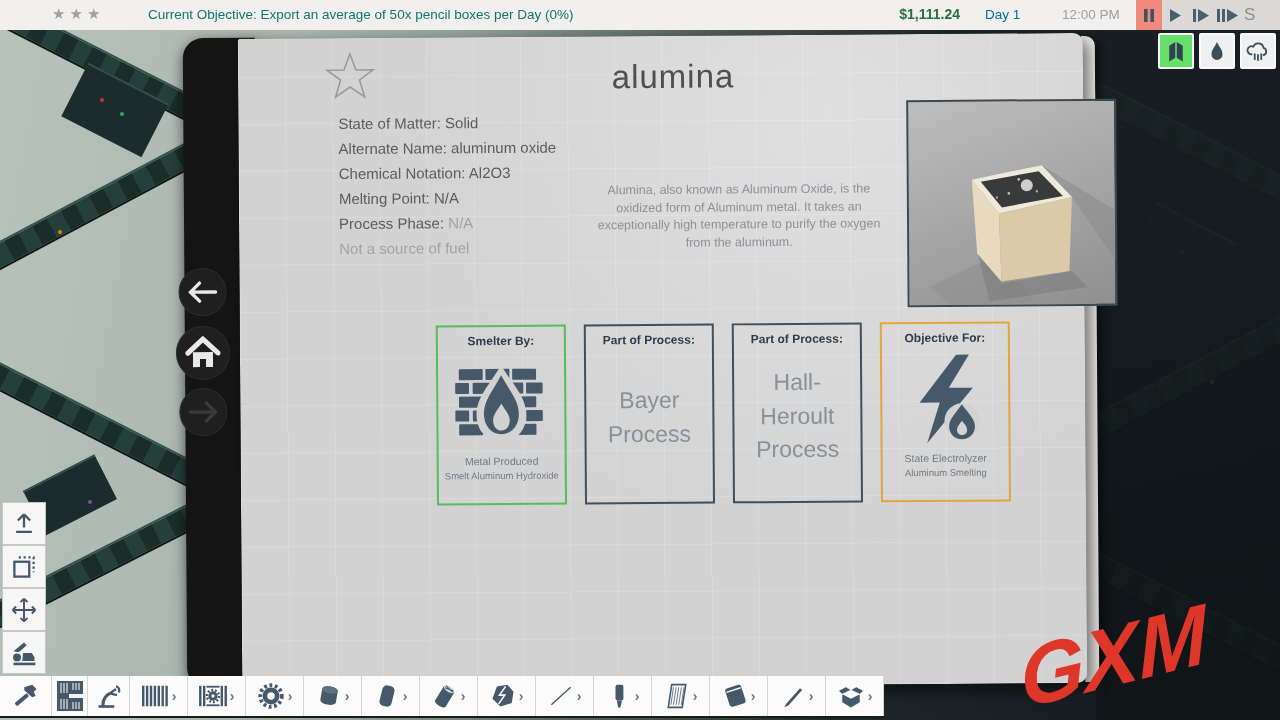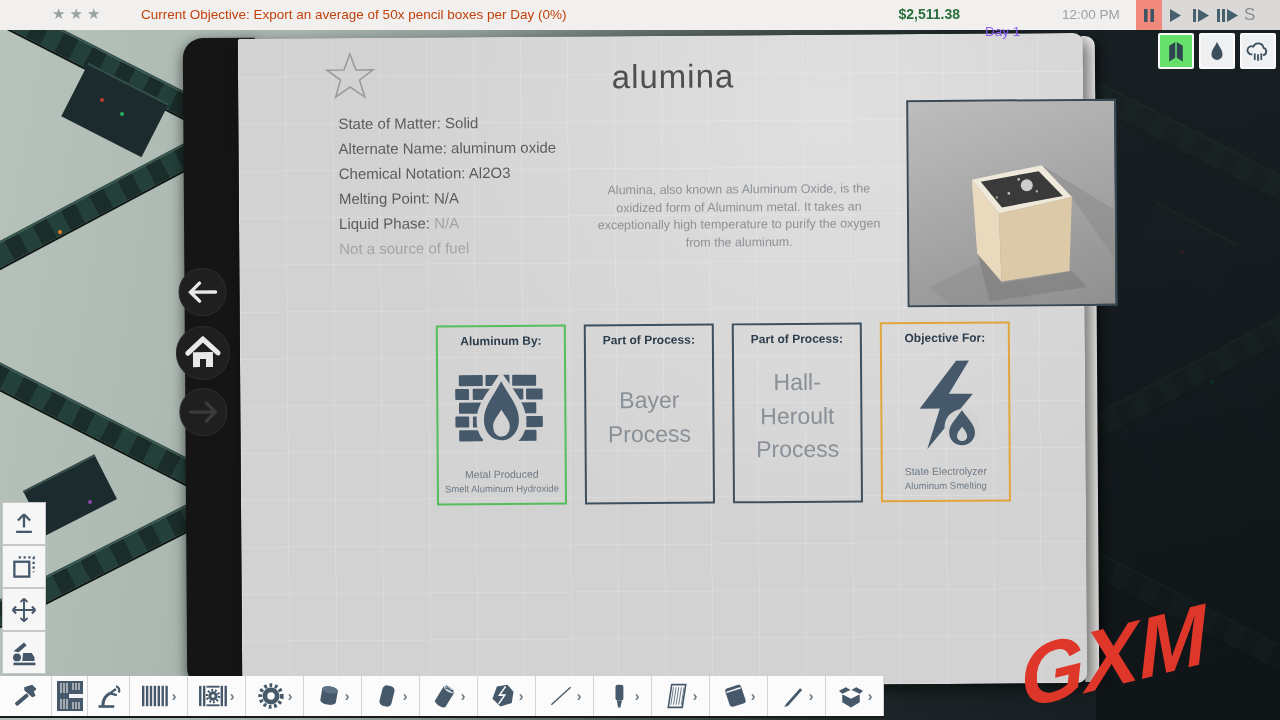--- a/index.html
+++ b/index.html
@@ -11,23 +11,23 @@
     linear-gradient(100deg,#b7c3bb 0%,#aab7b0 22%,#93a29c 34%,#4e5c59 52%,#1d2629 68%,#14191d 100%); }
   .belt { position:absolute; background:repeating-linear-gradient(90deg,#24403a 0 16px,#1b2d2a 16px 32px);
           border-top:2px solid #33524a; border-bottom:2px solid #0d1513; height:26px; }
   .machine { position:absolute; background:#1c2b2e; border-top:2px solid #35514a; }
   .dot { position:absolute; width:4px; height:4px; border-radius:50%; }
   .shadowcol { position:absolute; background:linear-gradient(180deg,#181f22,#0e1316); }
 
   
   #topbar { position:absolute; left:0; top:0; width:1280px; height:30px; background:#f2f0ee; z-index:30; }
   #stars { position:absolute; left:52px; top:5px; color:#9aa3a3; font-size:15px; letter-spacing:4px; }
-  #objective { position:absolute; left:141px; top:7px; font-size:13.5px; color:#c2410c; }
+  #objective { position:absolute; left:148px; top:7px; font-size:13.5px; color:#0f766e; }
   #money { position:absolute; left:870px; top:6px; width:90px; text-align:right; font-size:14px; font-weight:bold; color:#27703b; }
-  #daydisp { position:absolute; left:985px; top:24px; font-size:13.5px; color:#8b5cf6; }
+  #daydisp { position:absolute; left:985px; top:7px; font-size:13.5px; color:#0369a1; }
   #timedisp { position:absolute; left:1062px; top:7px; font-size:13.5px; color:#9aa0a5; }
   #playback { position:absolute; left:1136px; top:0; width:144px; height:30px; background:#dbd9d7; display:flex; align-items:center; }
   .pb-btn { width:26px; height:30px; display:flex; align-items:center; justify-content:center; background:transparent; border:none; cursor:pointer; }
   .pb-btn.active { background:#f18a7d; }
   .s-letter { font-size:17px; color:#8a8f94; margin-left:4px; }
 
   
   .vtoggle { position:absolute; width:36px; height:36px; border:2px solid #fafafa; border-radius:2px;
              background:#eef0f1; display:flex; align-items:center; justify-content:center; z-index:25; cursor:pointer; }
   #vt-book { left:1158px; top:33px; background:#66e06a; }
@@ -77,21 +77,21 @@
   #prodimg { position:absolute; left:668px; top:66px; width:210px; height:207px; border:2px solid #3a4a54;
              background:linear-gradient(160deg,#bdbdbd,#a9a9a9 45%,#8f8f8f); overflow:hidden; }
 
   .pbox { position:absolute; top:288px; width:130px; height:180px; border:2px solid #3d505f; background:rgba(255,255,255,0.03);
           display:flex; flex-direction:column; align-items:center; cursor:pointer; }
   .pbox-h { font-size:12px; font-weight:bold; color:#2d3d4c; margin-top:7px; }
   .pbox-big { flex:1; display:flex; align-items:center; justify-content:center; text-align:center;
               font-size:23px; color:#8a9097; line-height:1.45; padding:0 6px 14px 6px; }
   .pbox-iconwrap { flex:1; display:flex; align-items:center; justify-content:center; }
   .pbox-l1 { font-size:10.5px; color:#6e7983; margin-bottom:3px; }
-  .pbox-l2 { font-size:9.5px; color:#6e7983; margin-bottom:9px; white-space:nowrap; }
+  .pbox-l2 { font-size:9.5px; color:#6e7983; margin-bottom:22px; white-space:nowrap; }
   #box-produced { left:196px; border-color:#55bd5b; }
   #box-proc1 { left:344px; }
   #box-proc2 { left:492px; }
   #box-ingredient { left:640px; border-color:#e2a53e; }
 
   
   #watermark { position:absolute; left:1018px; top:608px; z-index:40; font-size:84px; font-weight:bold; font-style:italic;
                color:#df362a; transform:rotate(-14deg) skewX(-10deg); letter-spacing:0px; pointer-events:none; }
 </style>
 </head>
@@ -113,21 +113,21 @@
   <div class="dot" style="left:58px; top:230px; background:#e67e22;"></div>
   <div class="dot" style="left:88px; top:500px; background:#8e44ad;"></div>
   <div class="dot" style="left:1180px; top:250px; background:#c0392b;"></div>
   <div class="dot" style="left:1210px; top:380px; background:#27ae60;"></div>
   <div class="shadowcol" style="left:1096px; top:30px; width:184px; height:690px; opacity:.85;"></div>
 </div>
 
 <div id="topbar">
   <div id="stars"><span>★</span><span>★</span><span>★</span></div>
   <div id="objective">Current Objective: Export an average of 50x pencil boxes per Day (0%)</div>
-  <div id="money">$2,511.38</div>
+  <div id="money">$1,111.24</div>
   <div id="daydisp">Day 1</div>
   <div id="timedisp">12:00 PM</div>
   <div id="playback">
     <button class="pb-btn active">
       <svg width="12" height="13" viewBox="0 0 12 13">
           <rect x="1" y="0" width="3.6" height="13" fill="#3f5563"></rect>
           <rect x="7.4" y="0" width="3.6" height="13" fill="#3f5563"></rect>
         </svg>
     </button>
     <button class="pb-btn">
@@ -207,21 +207,21 @@
       <path d="M26 4 L32 20 L49 20 L35.5 30 L40.5 47 L26 37 L11.5 47 L16.5 30 L3 20 L20 20 Z" fill="none" stroke="#9a9a9a" stroke-width="1.6"></path>
     </svg>
 
     <div id="title">alumina</div>
 
     <div id="props">
       <div>State of Matter: Solid</div>
       <div>Alternate Name: aluminum oxide</div>
       <div>Chemical Notation: Al2O3</div>
       <div>Melting Point: N/A</div>
-      <div><span>Liquid Phase: </span><span class="muted">N/A</span></div>
+      <div><span>Process Phase: </span><span class="muted">N/A</span></div>
       <div class="muted">Not a source of fuel</div>
     </div>
 
     <div id="desc">Alumina, also known as Aluminum Oxide, is the oxidized form of Aluminum metal.  It takes an exceptionally high temperature to purify the oxygen from the aluminum.</div>
 
     <div id="prodimg">
       <svg width="210" height="207" viewBox="0 0 210 207">
         <polygon points="133,64 210,112 210,165 163,96" fill="#8a8a8a" opacity="0.55"></polygon>
         <polygon points="20,185 90,152 125,200 45,207" fill="#8d8d8d" opacity="0.5"></polygon>
         <polygon points="68,150 92,182 162,170 178,186 80,200" fill="#777" opacity="0.5"></polygon>
@@ -231,21 +231,21 @@
         <circle cx="100" cy="92" r="1.4" fill="#bbb"></circle>
           <circle cx="128" cy="90" r="1.2" fill="#aaa"></circle>
         <circle cx="88" cy="96" r="1.2" fill="#999"></circle>
           <circle cx="110" cy="78" r="1.3" fill="#c5c5c5"></circle>
         <polygon points="63,78 90,112 92,180 68,152" fill="#e9d9bd"></polygon>
         <polygon points="90,112 163,96 160,170 92,180" fill="#dcc9a8"></polygon>
       </svg>
     </div>
 
     <div class="pbox" id="box-produced">
-      <div class="pbox-h">Aluminum By:</div>
+      <div class="pbox-h">Smelter By:</div>
       <div class="pbox-iconwrap">
         <svg width="96" height="92" viewBox="0 0 100 100">
           <g fill="#46596b">
             <rect x="4" y="14" width="26" height="12" rx="1"></rect>
               <rect x="33" y="14" width="26" height="12" rx="1"></rect>
               <rect x="62" y="14" width="26" height="12" rx="1"></rect>
             <rect x="0" y="29" width="15" height="12" rx="1"></rect>
               <rect x="19" y="29" width="26" height="12" rx="1"></rect>
               <rect x="48" y="29" width="26" height="12" rx="1"></rect>
               <rect x="77" y="29" width="18" height="12" rx="1"></rect>

